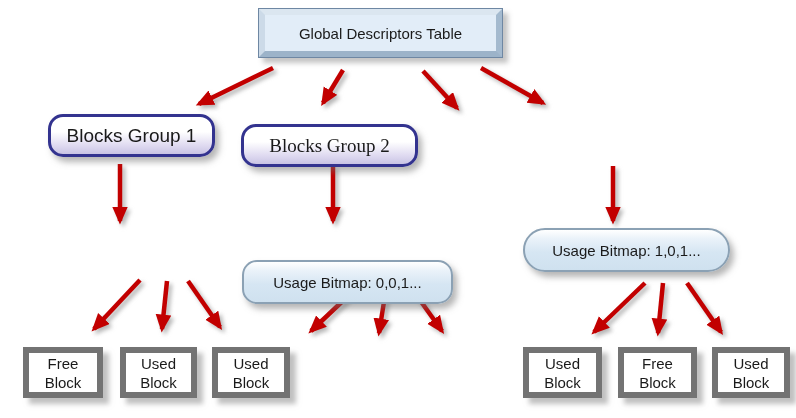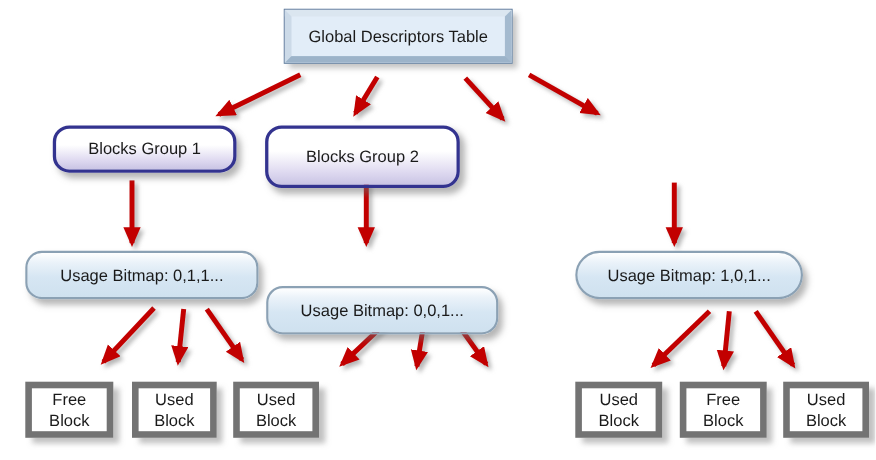--- a/index.html
+++ b/index.html
@@ -39,21 +39,21 @@
     display: flex; align-items: center; justify-content: center;
     font-size: 15px;
   }
 
   
   .group {
     border: 3px solid #33338f;
     border-radius: 15px;
     background: linear-gradient(180deg, #ffffff 0%, #ffffff 40%, #ded9f0 78%, #c9c4e4 100%);
     box-shadow: 4px 5px 6px rgba(110,110,110,0.5);
-    font-size: 15px;
+    font-size: 19px;
   }
 
   
   .bitmap {
     border: 2px solid #8ba1b4;
     border-radius: 15px;
     background: linear-gradient(180deg, #ffffff 0%, #eaf2f9 22%, #d6e6f3 55%, #cfe1ef 100%);
     box-shadow: 4px 5px 6px rgba(110,110,110,0.5);
     font-size: 15px;
   }
@@ -99,28 +99,27 @@
       <line class="arrow" x1="365" y1="280" x2="311" y2="331" marker-end="url(#ah)"></line>
       <line class="arrow" x1="387" y1="283" x2="379" y2="333" marker-end="url(#ah)"></line>
       <line class="arrow" x1="407" y1="282" x2="442" y2="331" marker-end="url(#ah)"></line>
 
       <line class="arrow" x1="645" y1="283" x2="594" y2="332" marker-end="url(#ah)"></line>
       <line class="arrow" x1="663" y1="283" x2="658" y2="333" marker-end="url(#ah)"></line>
       <line class="arrow" x1="687" y1="283" x2="721" y2="332" marker-end="url(#ah)"></line>
     </g>
   </svg>
 
-  <div class="node root-outer" style="left:258px; top:8px; width:208px; height:50px;">
+  <div class="node root-outer" style="left:258px; top:8px; width:245px; height:50px;">
     <div class="root-bevel">Global Descriptors Table</div>
   </div>
 
   <div class="node group" style="left:48px;  top:114px; width:167px; height:43px;">Blocks Group 1</div>
-  <div class="node group" style="left:241px; top:114px; width:177px; height:57px;">Blocks Group 2</div>
+  <div class="node group" style="left:241px; top:124px; width:177px; height:43px;font-family:Liberation Serif, serif;">Blocks Group 2</div>
 
-  <div class="node bitmap" style="left:23px;  top:228px; width:212px; height:44px;">Usage Bitmap: 0,1,1...</div>
   <div class="node bitmap" style="left:242px; top:228px; width:211px; height:44px;margin-top:32px;">Usage Bitmap: 0,0,1...</div>
   <div class="node bitmap" style="left:523px; top:228px; width:207px; height:44px;border-radius:22px;">Usage Bitmap: 1,0,1...</div>
 
   <div class="node block" style="left:23px;  top:347px; width:80px; height:51px;">Free Block</div>
   <div class="node block" style="left:120px; top:347px; width:77px; height:51px;">Used Block</div>
   <div class="node block" style="left:212px; top:347px; width:78px; height:51px;">Used Block</div>
   <div class="node block" style="left:523px; top:347px; width:79px; height:51px;">Used Block</div>
   <div class="node block" style="left:618px; top:347px; width:79px; height:51px;">Free Block</div>
   <div class="node block" style="left:712px; top:347px; width:78px; height:51px;">Used Block</div>
 

